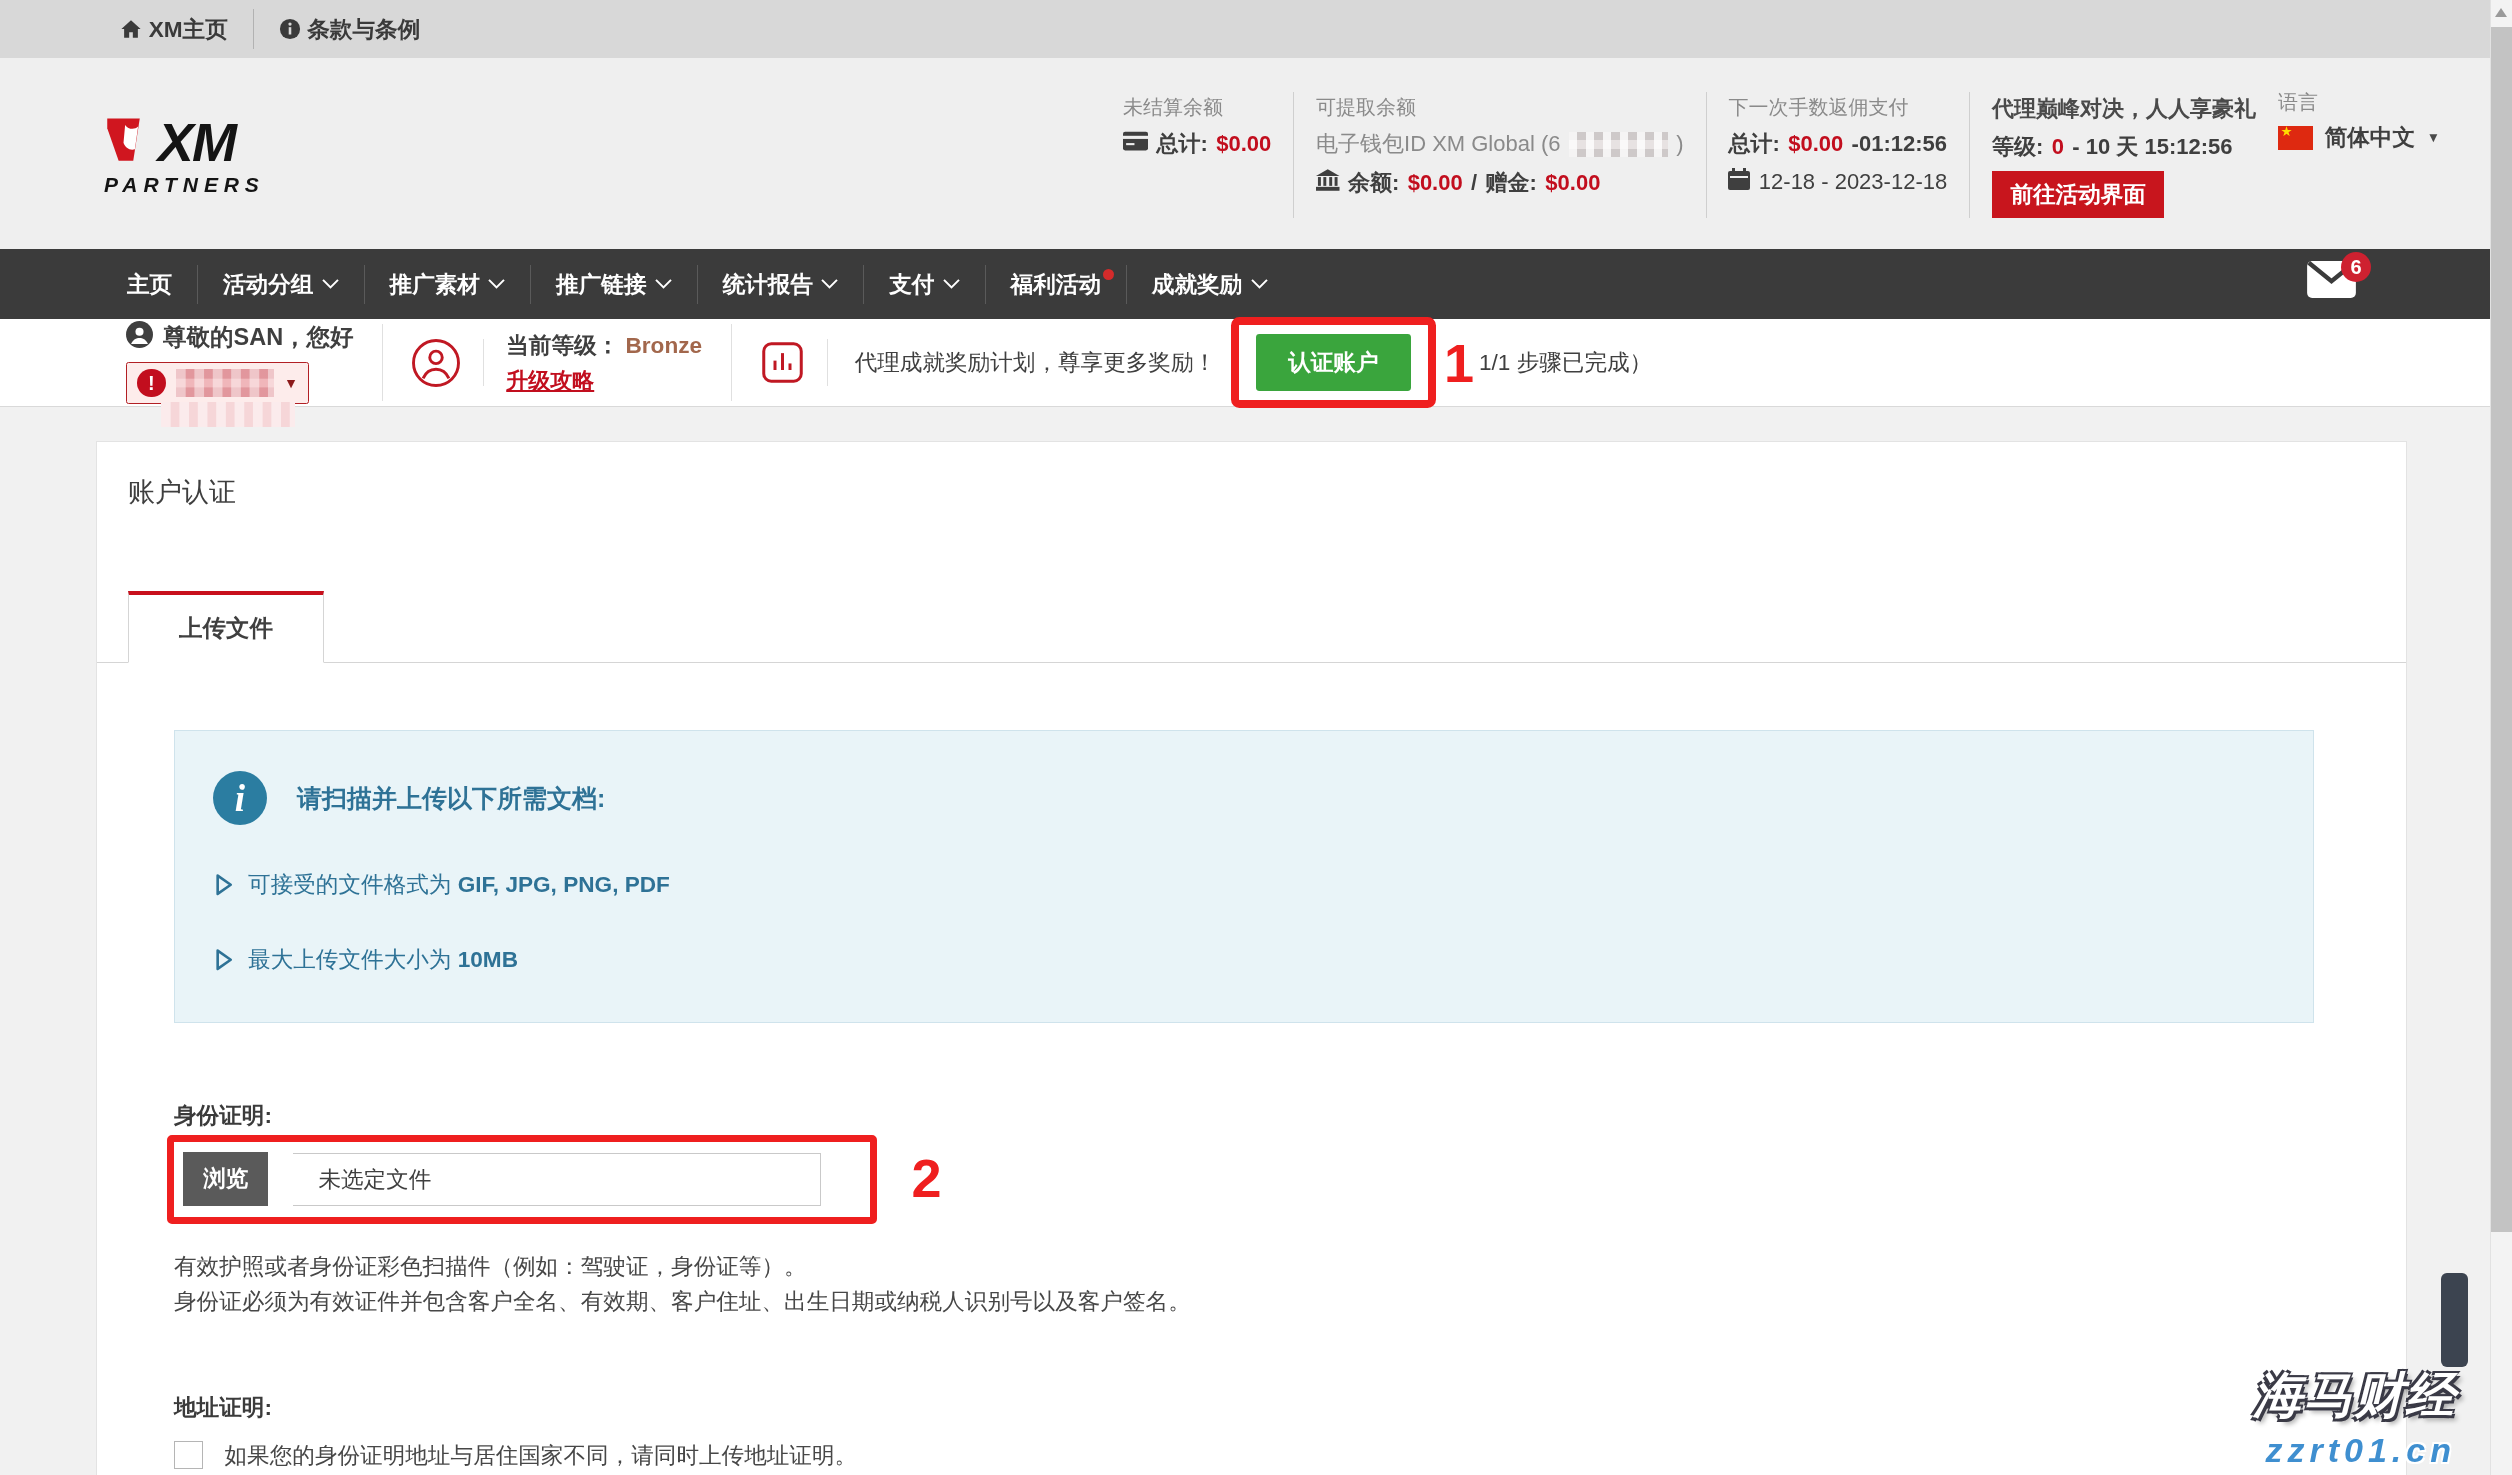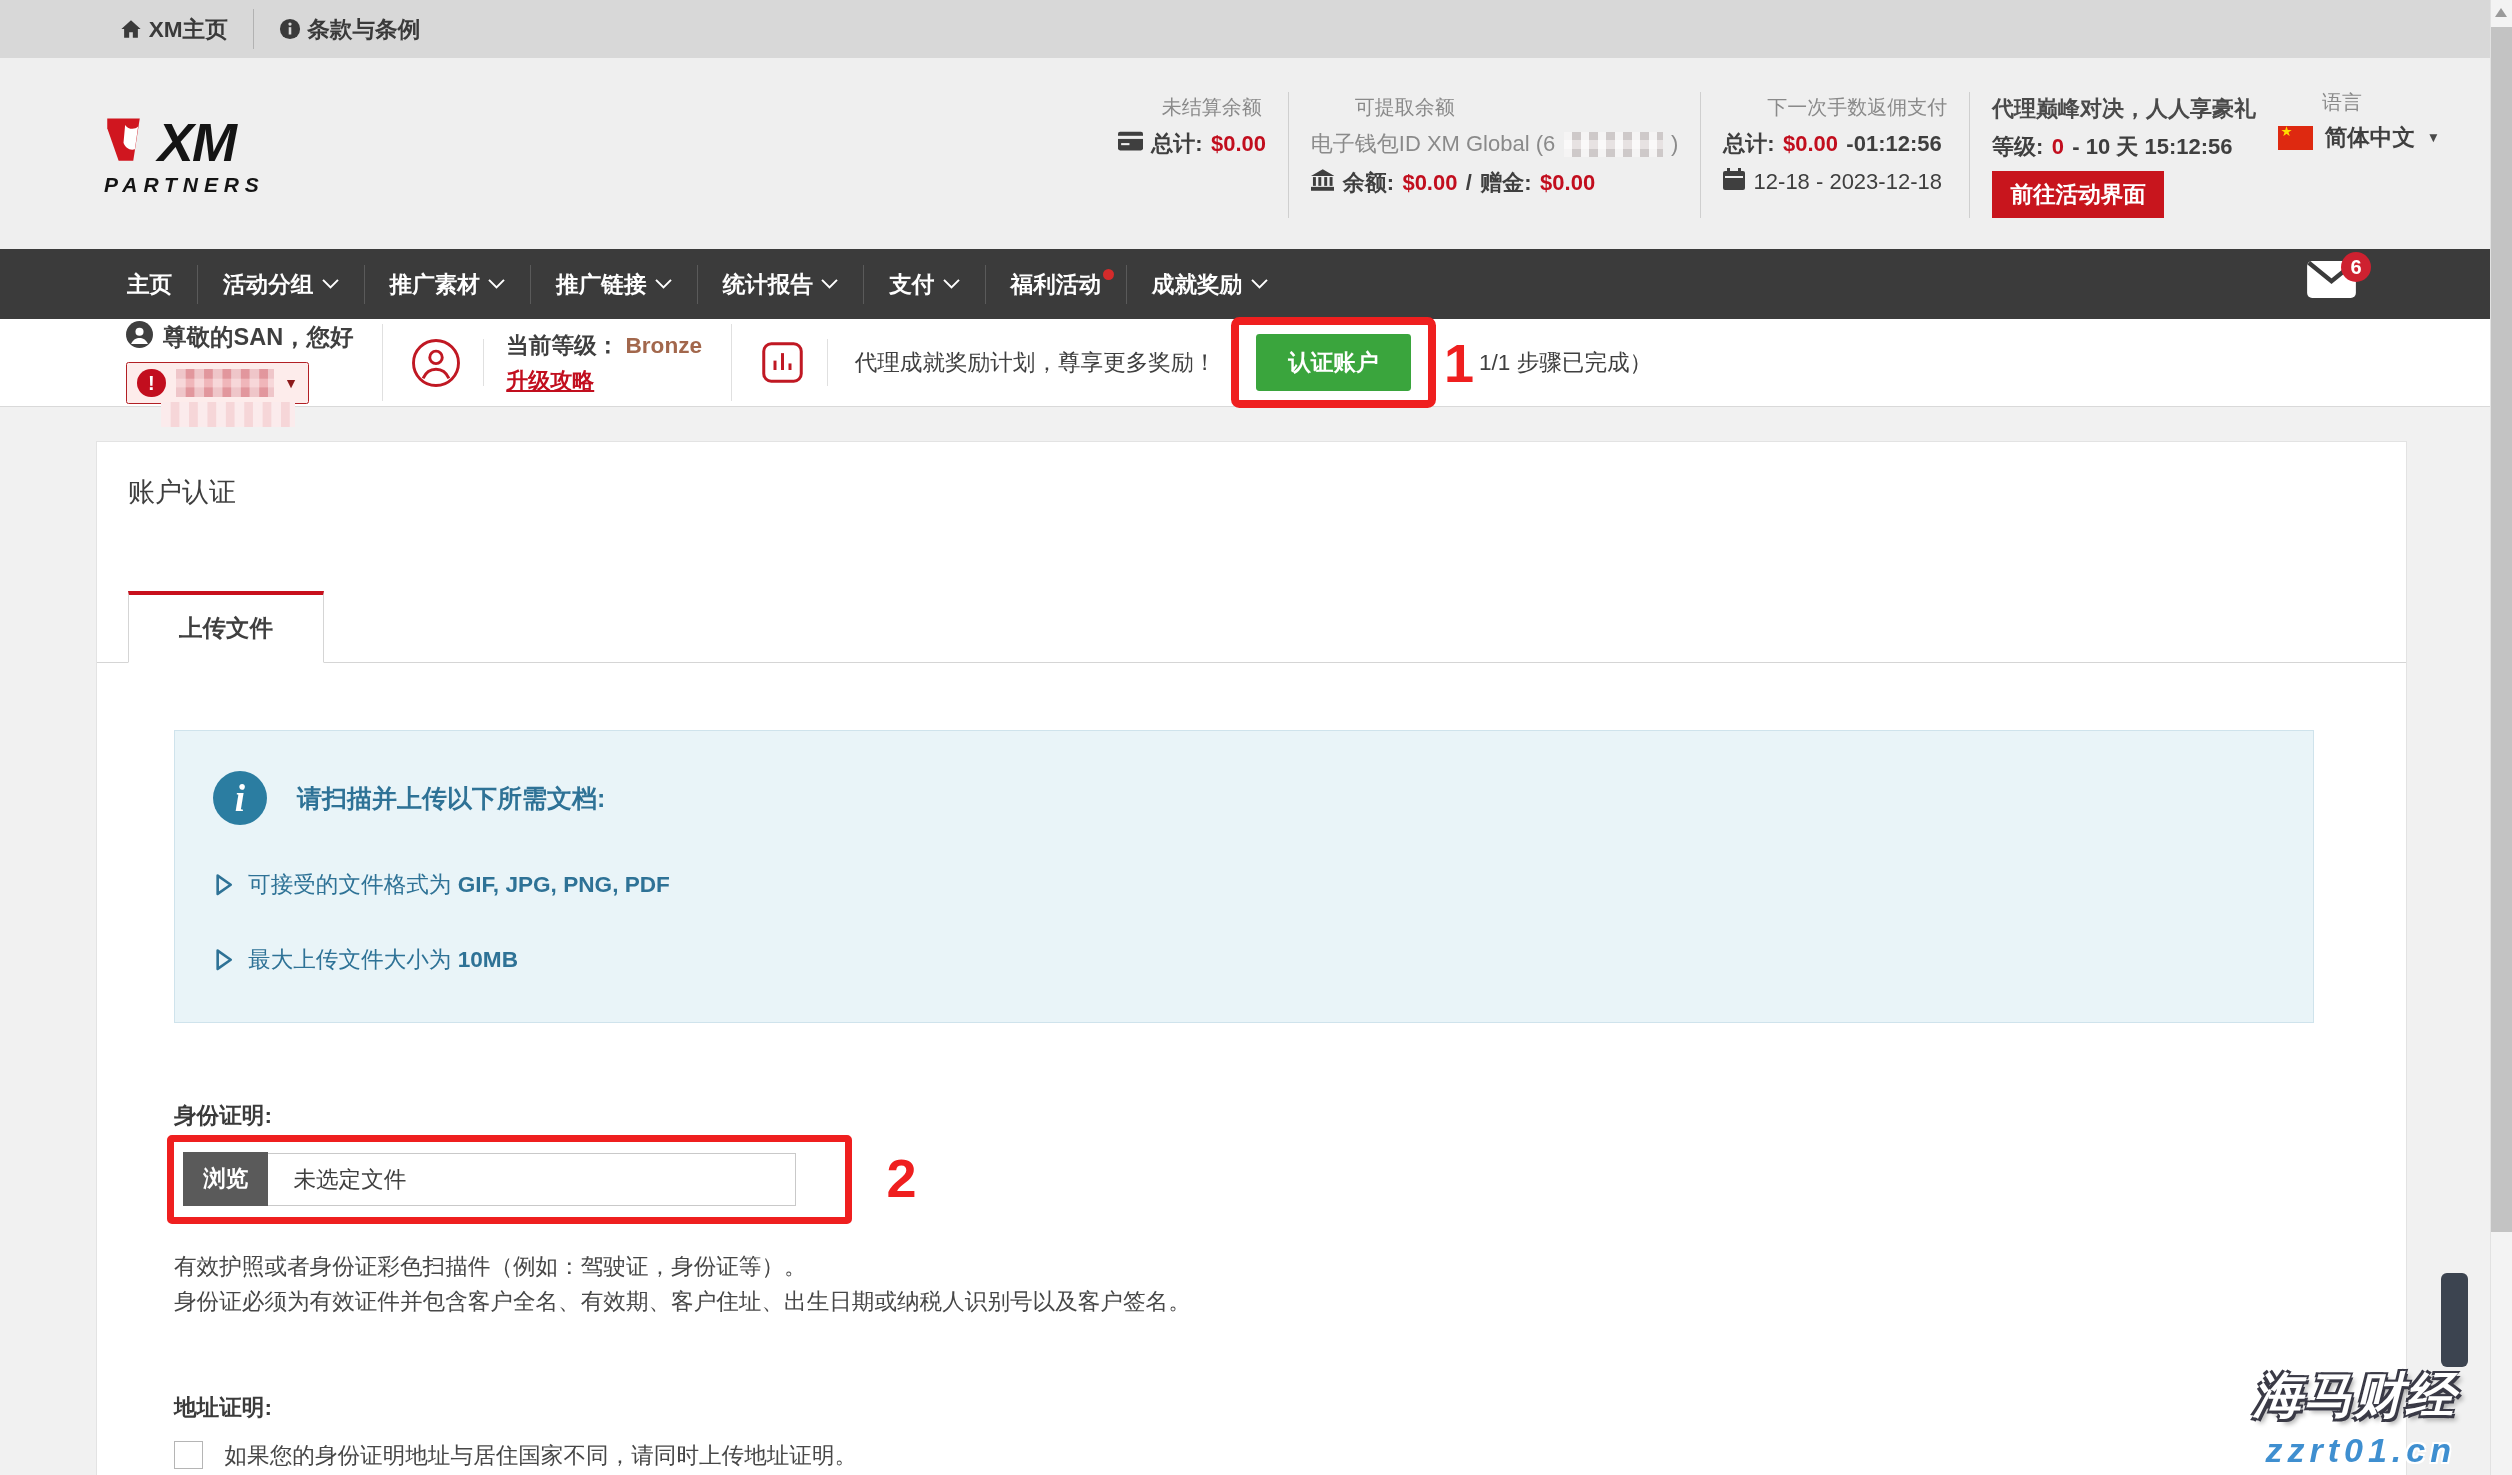--- a/index.html
+++ b/index.html
@@ -17,21 +17,21 @@
   .tb-icon svg { display:block; }
 
   
   .header { height:191px; background:#efefef; display:flex; align-items:center; padding:0 50px 0 104px; }
   .logo { display:flex; flex-direction:column; margin-top:5px; }
   .logo-row { display:flex; align-items:flex-end; gap:1.7px; }
   .logo-xm { font-size:54px; font-weight:900; font-style:italic; color:#141414; letter-spacing:-1.7px; line-height:0.9; }
   .logo-sub { font-size:21px; font-weight:700; font-style:italic; color:#141414; letter-spacing:5.9px; margin-top:6.7px; }
   .hdr-right { margin-left:auto; display:flex; align-items:flex-start; gap:22px; }
   .hsec { display:flex; flex-direction:column; gap:8.4px; padding-top:5px; }
-  .hsec-label { font-size:20px; color:#8a8a8a;margin-left:44px; }
+  .hsec-label { font-size:20px; color:#8a8a8a; }
   .hline { display:flex; align-items:center; gap:8.4px; font-size:22px; font-weight:700; color:#3f3f3f; white-space:nowrap; }
   .hline .red { color:#c20e1e; }
   .hline .gray { color:#8a8a8a; font-weight:400; }
   .hdiv { width:0.8px; align-self:stretch; background:#cfcfcf; margin-top:3.4px; }
   .mosaic-lite { display:inline-block; width:99px; height:25px; vertical-align:middle; background-color:#e7e2e2;
     background-image:linear-gradient(90deg, rgba(255,255,255,.8) 0 8.4px, transparent 8.4px 17px),
                      linear-gradient(rgba(200,195,195,.8) 0 8.4px, transparent 8.4px 17px);
     background-size:17px 17px; }
   .promo-btn { background:#c8151d; color:#fff; font-size:22.6px; font-weight:700; padding:8.4px 18.4px; border:none; cursor:pointer; width:fit-content; }
   .lang { display:flex; flex-direction:column; gap:6.7px; padding-top:0; }
@@ -92,21 +92,21 @@
   .info-head { display:flex; align-items:center; gap:30px; }
   .info-i { width:54px; height:54px; border-radius:50%; background:#2b7da1; color:#fff; display:flex; align-items:center; justify-content:center;
     font-family:"Liberation Serif","DejaVu Serif",serif; font-size:37px; font-weight:700; font-style:italic; flex:none; }
   .info-title { font-size:25px; font-weight:700; color:#2e7296; }
   .info-bullet { display:flex; align-items:center; gap:15px; margin:44px 0 0 1.7px; font-size:22.6px; color:#2e7296; }
   .info-bullet b { font-weight:700; }
   .tri svg { display:block; }
 
   .field-label { font-size:22.6px; font-weight:700; color:#3b3b3b; margin:77px 0 0 77px; }
   .ann-box2 { margin:3.4px 0 0 70px; border:7.5px solid #ef1f1f; border-radius:5px; padding:10px 49px 11.7px 9.2px; display:inline-flex; align-items:center; }
-  .filerow { display:flex; align-items:flex-start; }
+  .filerow { display:flex; align-items:flex-start;gap:25px; }
   .browse-btn { background:#5a5a5a; color:#fff; font-size:22.6px; font-weight:700; border:none; padding:0 20px; height:54px; cursor:pointer; }
   .filefield { width:528px; height:53px; margin-top:0.8px; background:#fff; border:0.8px solid #c9c9c9; border-left:none;
     display:flex; align-items:center; padding-left:25px; font-size:22.6px; color:#3f3f3f; }
   .ann2-row { display:flex; align-items:center; }
   .ann-num.n2 { margin-left:34px; }
   .id-desc { margin:25px 0 0 77px; font-size:22.6px; color:#474747; line-height:1.55; }
 
   .addr-row { display:flex; align-items:center; gap:22px; margin:17px 0 0 77px; }
   .checkbox { width:28.5px; height:28.5px; background:#fff; border:0.8px solid #b5b5b5; flex:none; cursor:pointer; }
   .addr-text { font-size:22.6px; color:#474747; }

